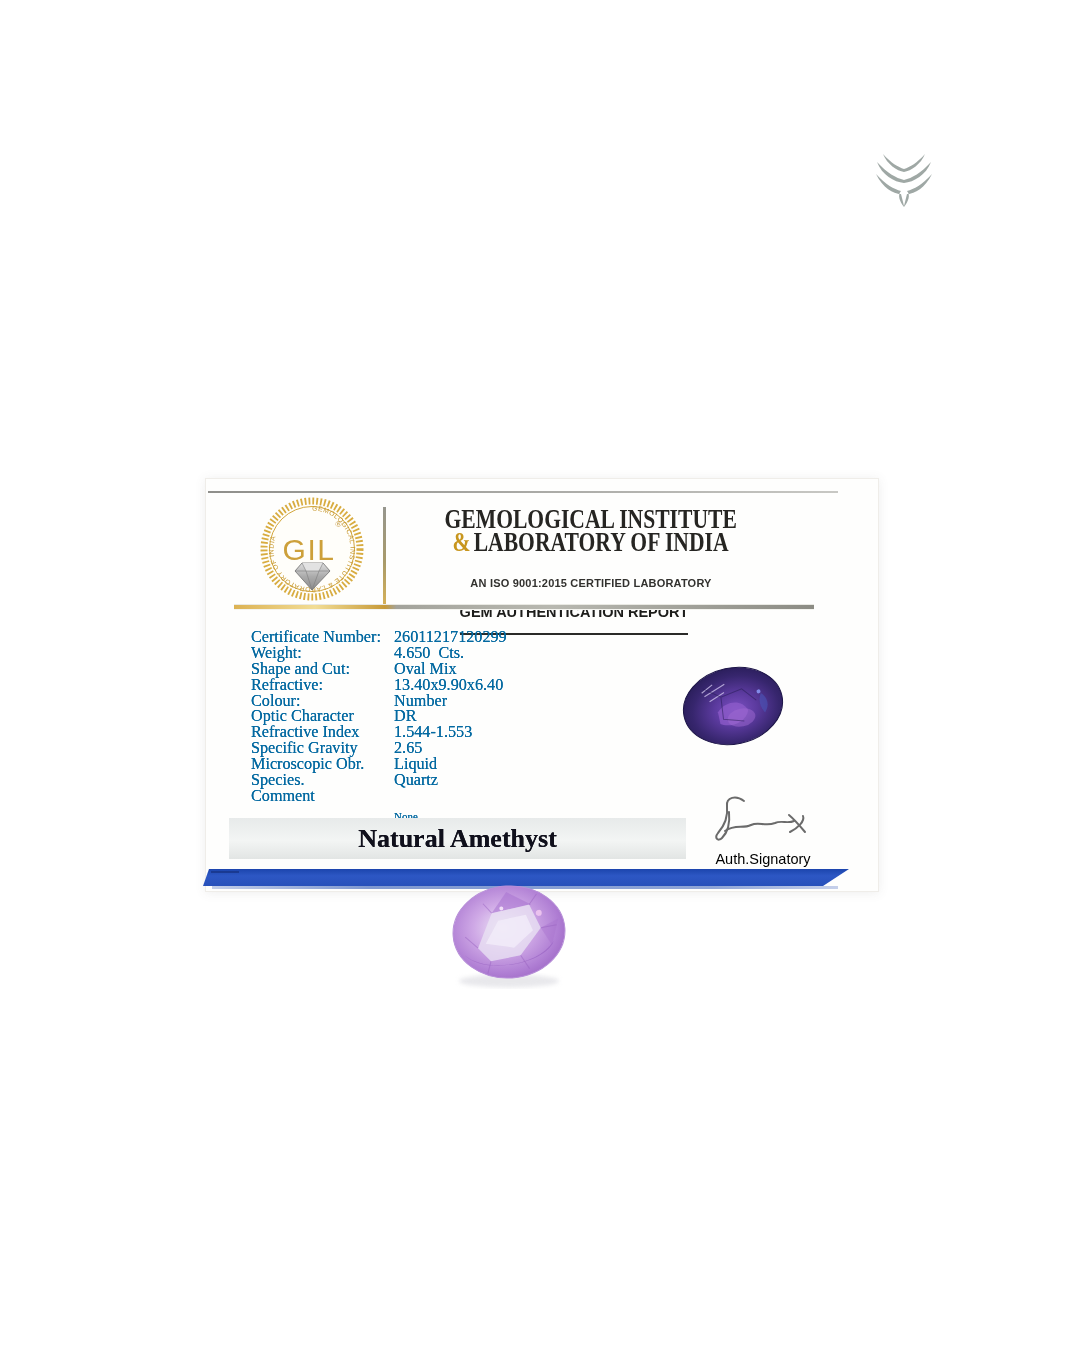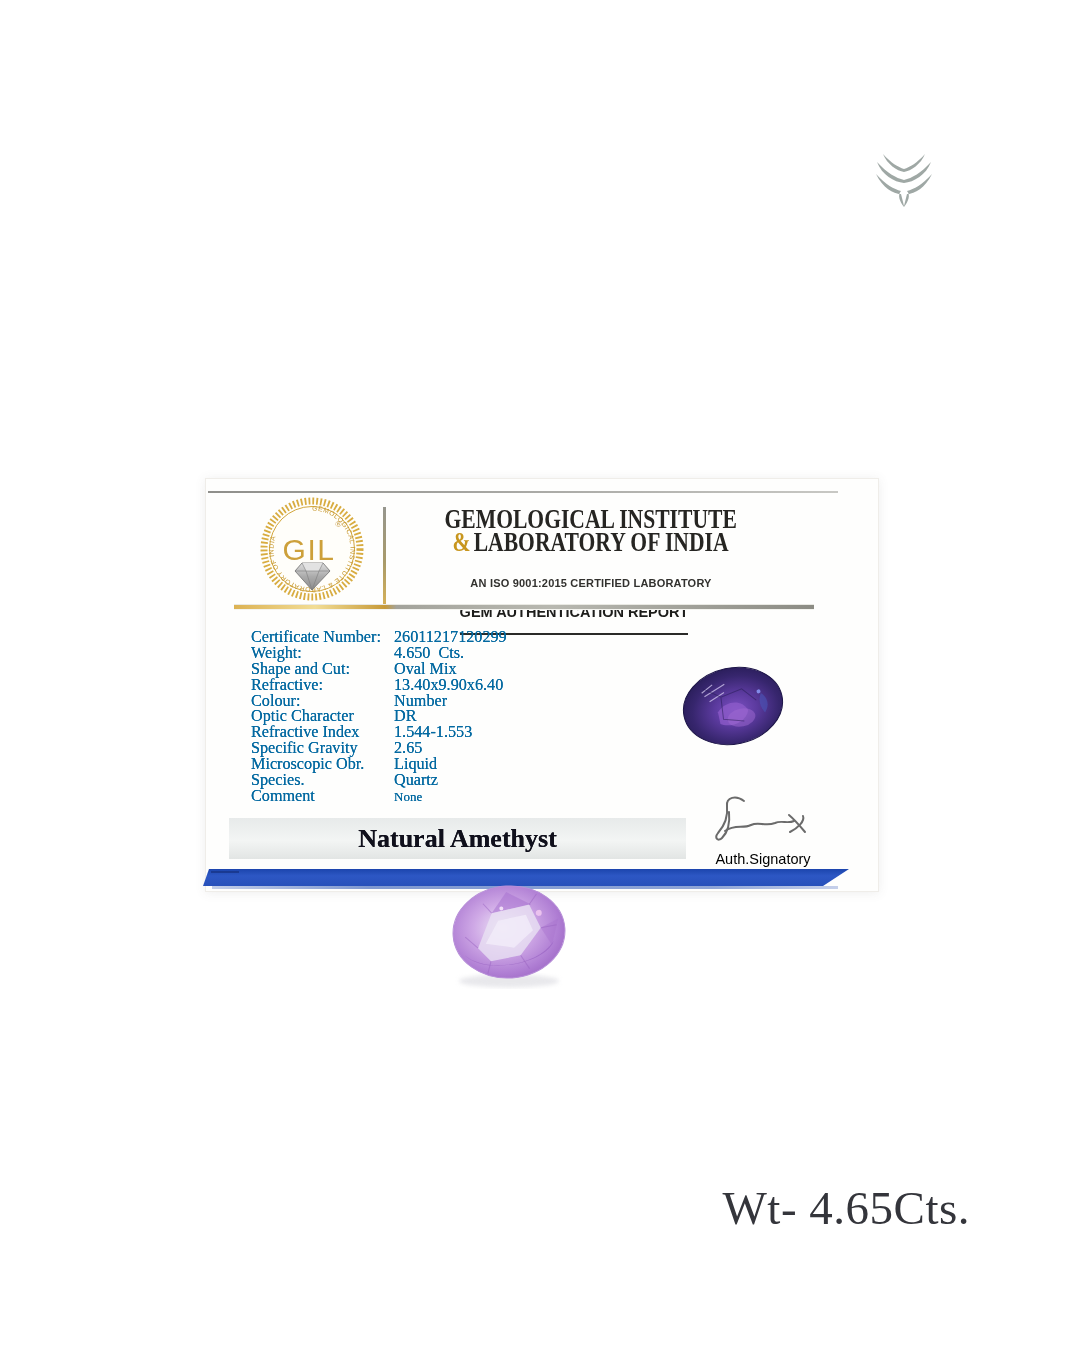--- a/index.html
+++ b/index.html
@@ -37,21 +37,21 @@
   .hsep{position:absolute;left:28px;top:125px;width:580px;height:4px;
       background:linear-gradient(90deg,#dcb253 0%,#f2dd96 14%,#c79a38 26%,#a3a39b 28%,#b8b8b0 55%,#8c8c84 100%);
       border-top:1px solid #e9e9e3;border-bottom:1px solid #f4f4ef;}
 
   
   .details{position:absolute;left:45px;top:151px;width:300px;color:#0369a1;}
   .drow{display:flex;height:15.9px;font-size:16.2px;line-height:15.9px;
         text-shadow:0 0 .4px currentColor;}
   .dlbl{width:143px;flex:none;}
   .dval{white-space:pre-wrap;}
-  .dval.small{font-size:13px;}
+  .dval.small{font-size:11px;margin-top:20px;}
 
   .gem-card{position:absolute;left:471px;top:182px;width:112px;height:90px;}
 
   .amethyst-bar{position:absolute;left:23px;top:339px;width:457px;height:41px;
       background:linear-gradient(180deg,#e7eaea,#f3f5f4 55%,#e2e5e4);
       text-align:center;}
   .amethyst-bar span{display:inline-block;font-weight:700;font-size:26px;line-height:41px;
       color:#10101c;text-shadow:0 0 .4px #10101c;}
 
   .sig{position:absolute;left:498px;top:315px;width:112px;height:55px;}
@@ -226,15 +226,14 @@
       <path d="M46,30 L62,10 L86,24 L46,30 Z" fill="#a873cf" opacity=".55"></path>
       <path d="M94,48 L112,40 L104,66 L94,48 Z" fill="#a873cf" opacity=".45"></path>
       <path d="M30,64 L46,30 L84,24 L94,48 L72,74 L42,78 Z" fill="#e9e1f3" opacity=".8"></path>
       <path d="M38,60 L52,38 L80,34 L86,50 L66,66 Z" fill="#f3edf9" opacity=".75"></path>
       <path d="M30,64 L18,52 M46,30 L38,20 M84,24 L92,14 M94,48 L110,46 M72,74 L80,88 M42,78 L38,90" stroke="#9a63c2" stroke-width="1" opacity=".5" fill="none"></path>
       <circle cx="93" cy="33" r="3" fill="#eec6f0" opacity=".9"></circle>
       <circle cx="56" cy="26" r="2" fill="#f6e8fa" opacity=".9"></circle>
     </g>
   </svg>
 
-  <div class="wt">Wt- 4.65Cts.</div>
 
 </div>
 
 </body></html>

